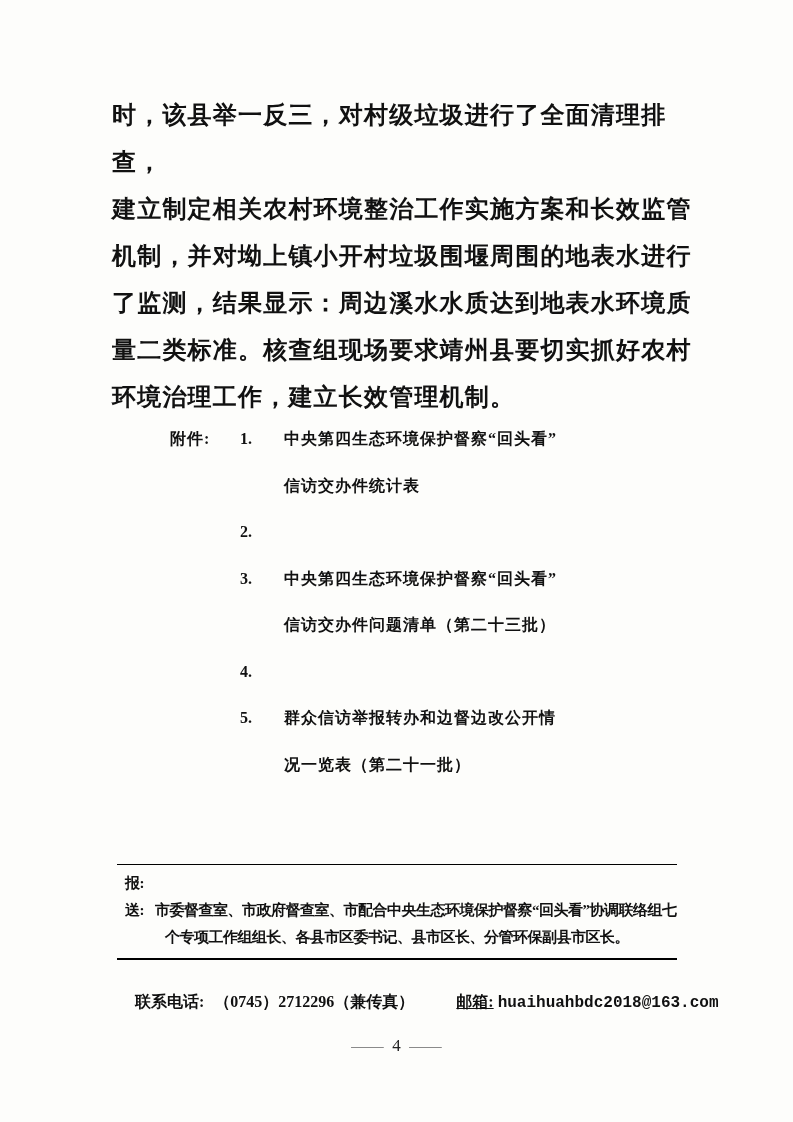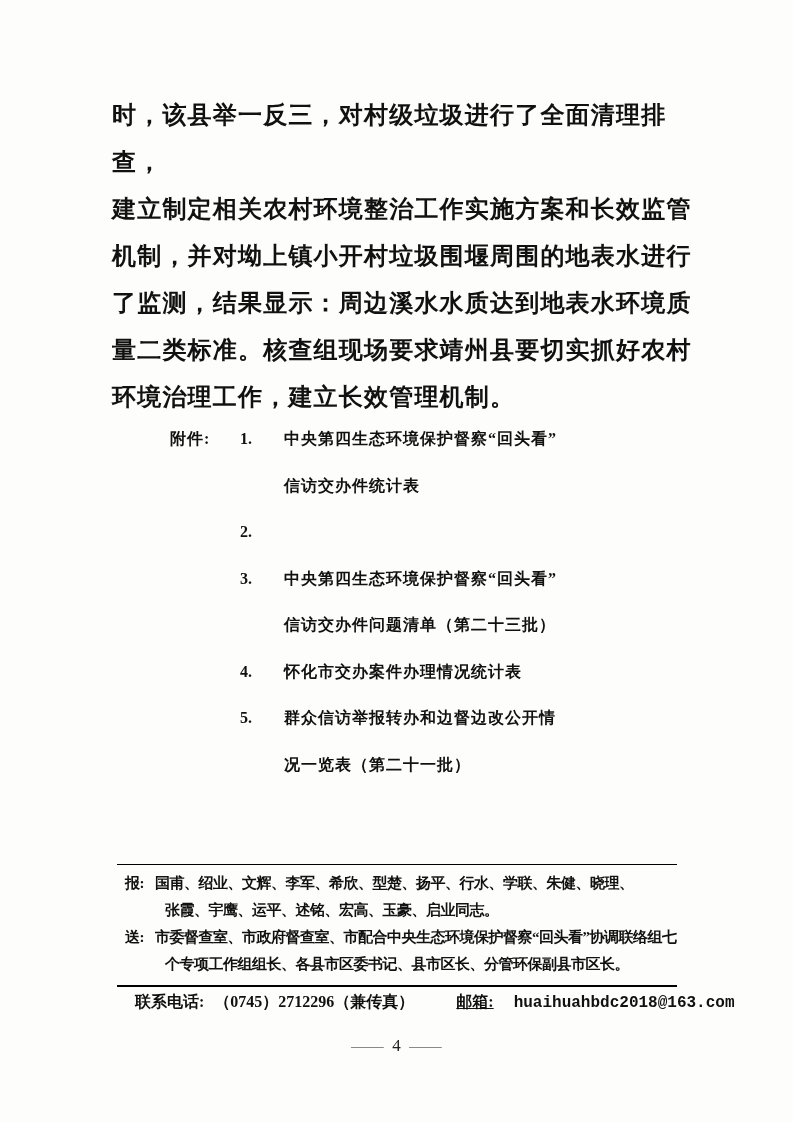--- a/index.html
+++ b/index.html
@@ -44,21 +44,21 @@
   .note-row { display:flex; }
   .note-label { flex:none; width:30px; }
   .note-text { white-space:pre-line; padding-left:10px; text-indent:-10px; }
   
   .contact-line {
     position:absolute; top:992px; left:135px;
     font-size:16px; font-weight:bold; letter-spacing:0;
     white-space:nowrap;
   }
   .contact-phone-label { margin-right:10px; }
-  .contact-email-label { margin-left:42px; margin-right:20px;text-decoration:underline; }
+  .contact-email-label { margin-left:42px; margin-right:4px;text-decoration:underline; }
   .contact-email { font-family:"Liberation Mono","DejaVu Sans Mono",monospace; font-size:16px; }
   
   .page-number {
     position:absolute; top:1036px; left:0; width:100%;
     text-align:center; font-size:17px; color:#222;
   }
   .page-number .dash {
     color:#8a8a8a;
     display:inline-block;
     transform:scaleX(1.9);
@@ -89,35 +89,32 @@
       <div class="att-item">
         <span class="att-num">2.</span>
       </div>
       <div class="att-item">
         <span class="att-num">3.</span>
         <span class="att-text">中央第四生态环境保护督察“回头看”
 信访交办件问题清单（第二十三批）</span>
       </div>
       <div class="att-item">
         <span class="att-num">4.</span>
-        <span class="att-text">怀化市交办案件办理情况统计表</span>
       </div>
       <div class="att-item">
         <span class="att-num">5.</span>
         <span class="att-text">群众信访举报转办和边督边改公开情
 况一览表（第二十一批）</span>
       </div>
     </div>
   </div>
 
   <div class="footer-notes">
     <div class="note-row">
       <span class="note-label">报:</span>
-      <span class="note-text">国甫、绍业、文辉、李军、希欣、型楚、扬平、行水、学联、朱健、晓理、
-张霞、宇鹰、运平、述铭、宏高、玉豪、启业同志。</span>
     </div>
     <div class="note-row">
       <span class="note-label">送:</span>
       <span class="note-text">市委督查室、市政府督查室、市配合中央生态环境保护督察“回头看”协调联络组七
 个专项工作组组长、各县市区委书记、县市区长、分管环保副县市区长。</span>
     </div>
   </div>
 
   <div class="contact-line">
     <span class="contact-phone-label">联系电话:</span><span class="contact-phone">（0745）2712296（兼传真）</span><span class="contact-email-label">邮箱:</span><span class="contact-email">huaihuahbdc2018@163.com</span>

